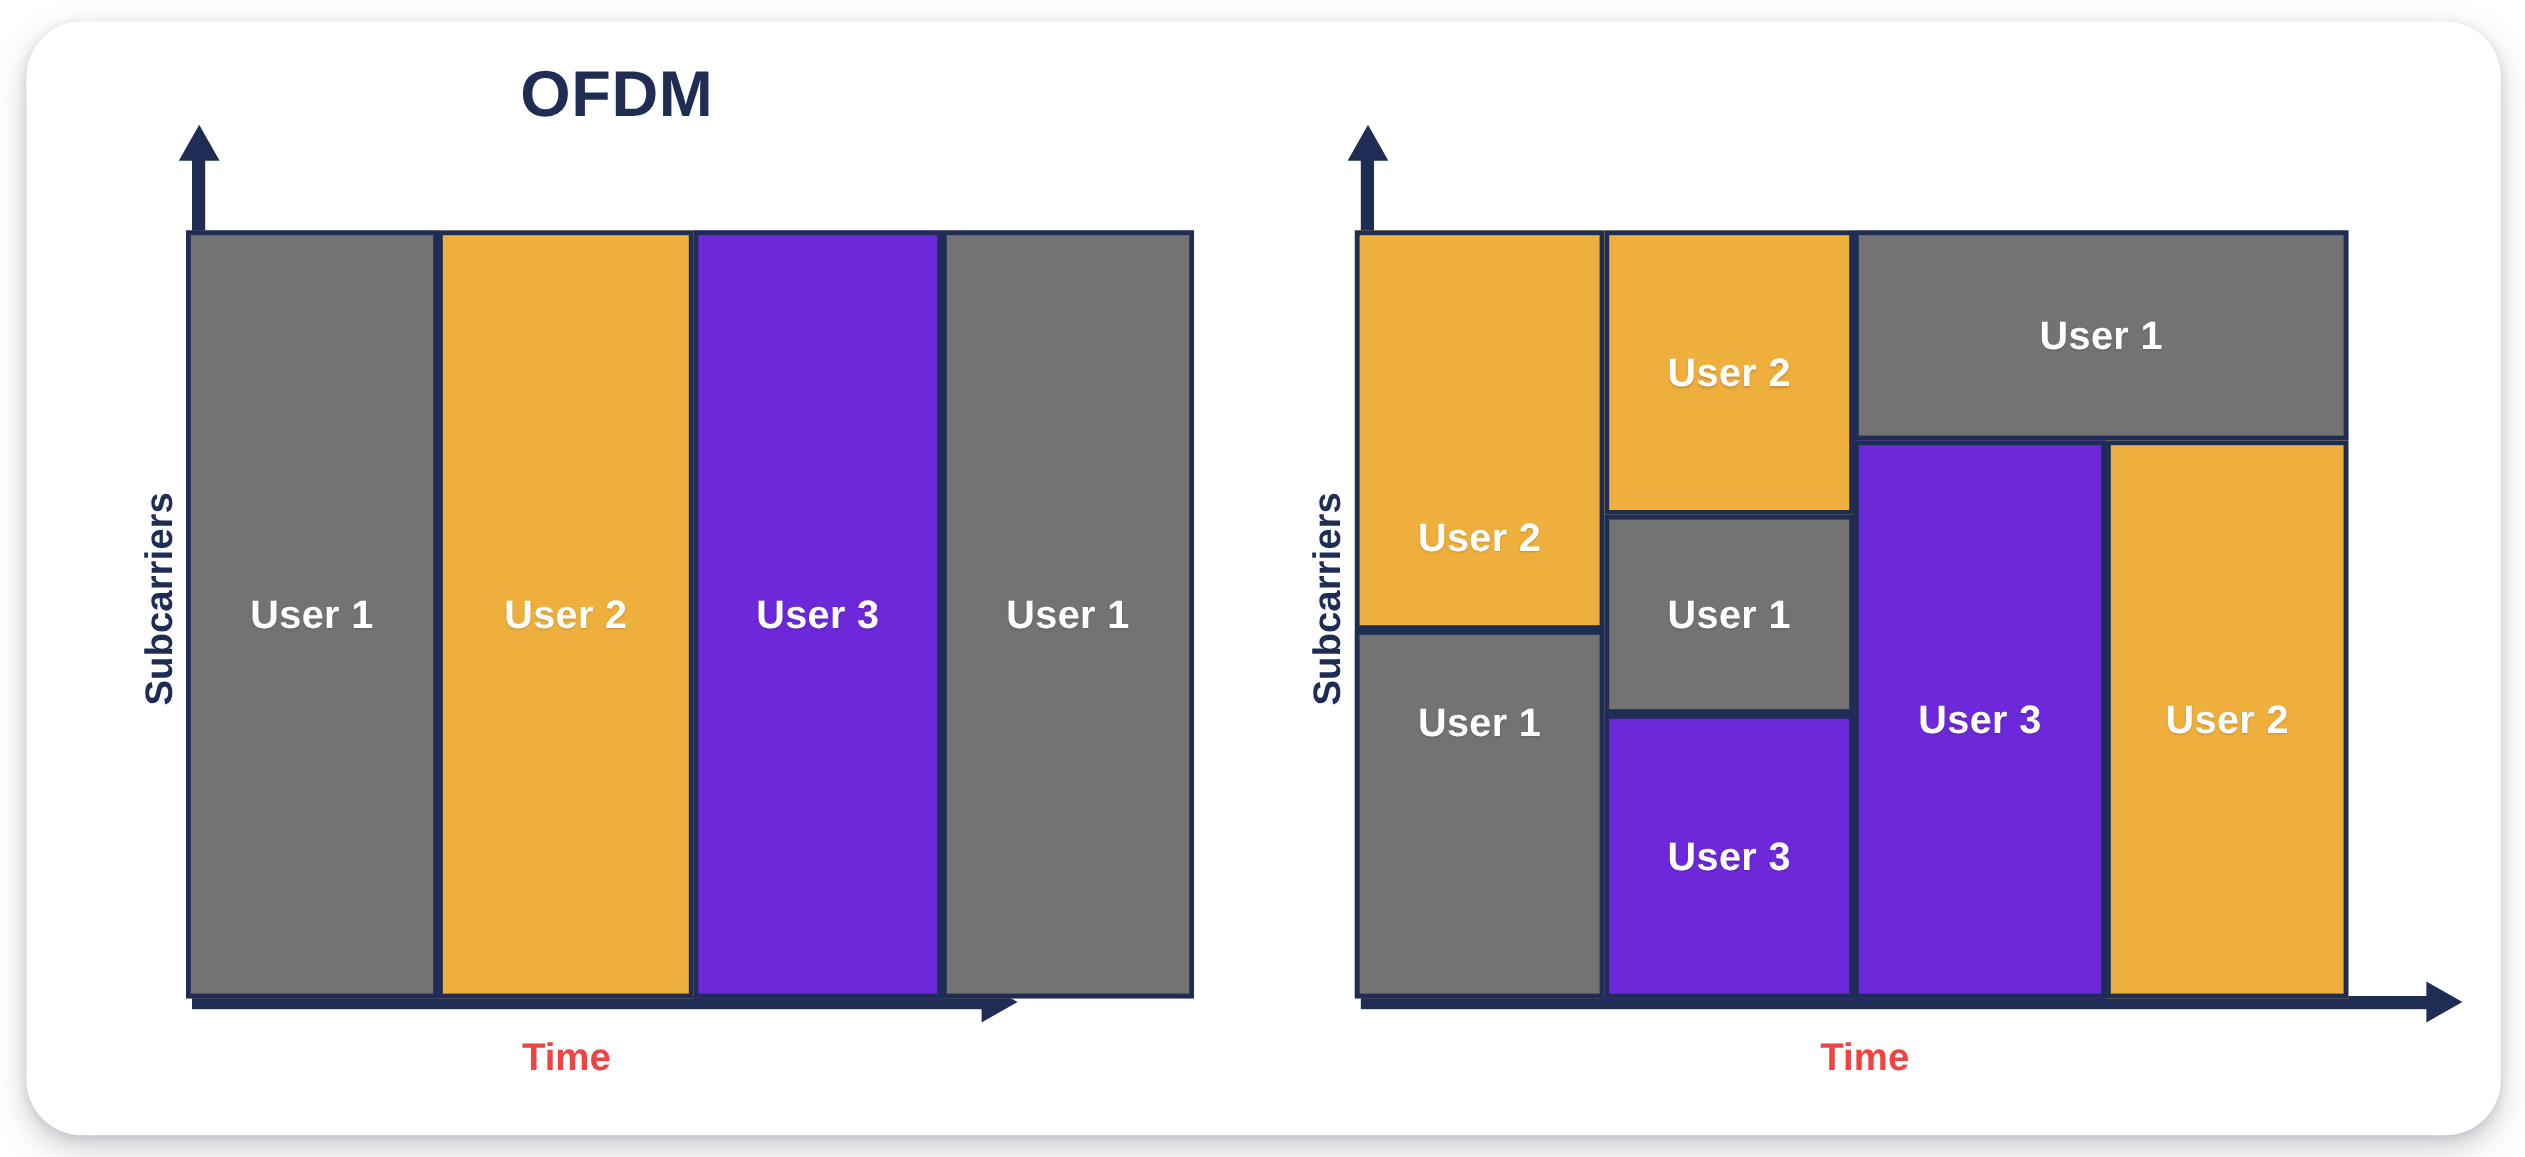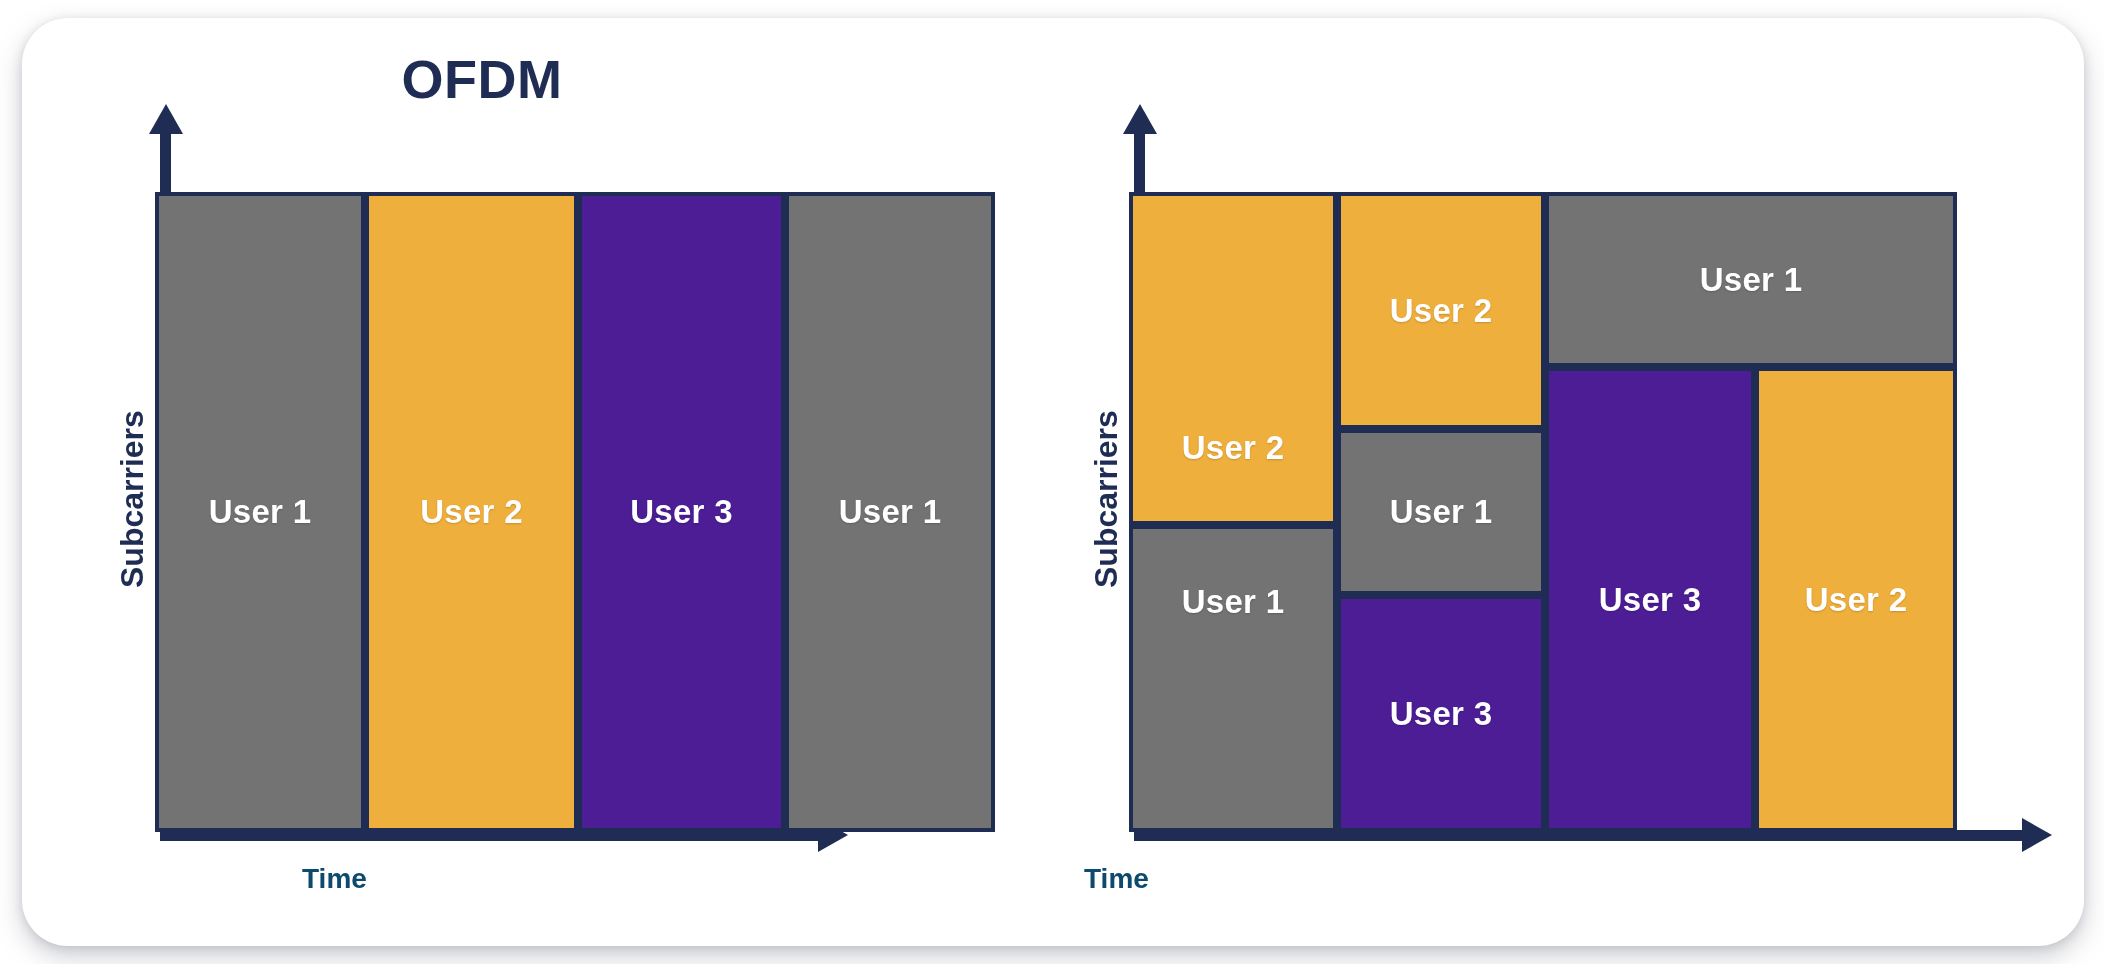--- a/index.html
+++ b/index.html
@@ -44,20 +44,21 @@
   .panel-title {
     position: absolute;
     top: 30px;
     width: 100%;
     text-align: center;
     font-size: 54px;
     font-weight: bold;
     letter-spacing: 0.5px;
     color: #1F2D54;
     white-space: nowrap;
+    margin-left: 32px;
   }
   .panel-ofdm  .panel-title { left: 0px;   width: 920px; }
   .panel-ofdma .panel-title { left: 140px; width: 780px; }
 
   
   .axis-v {
     position: absolute;
     width: 11px;
     background: #1F2D54;
   }
@@ -85,23 +86,24 @@
     position: absolute;
     font-size: 32px;
     font-weight: bold;
     color: #1F2D54;
     transform-origin: 0 0;
     transform: rotate(-90deg);
     white-space: nowrap;
   }
   .axis-label-x {
     position: absolute;
-    font-size: 28px;
-    font-weight: bold;
-    color: #0c4a6e;
+    font-size: 32px;
+    font-weight: bold;
+    color: #ef4444;
+    text-align: center;
     white-space: nowrap;
   }
 
   
   .grid {
     position: absolute;
     left: 0; top: 0;
     width: 100%; height: 100%;
   }
   .block {
@@ -113,21 +115,21 @@
     color: #ffffff;
     font-size: 33px;
     font-weight: bold;
     letter-spacing: 0.3px;
     text-shadow: 0 1px 2px rgba(0,0,0,0.18);
     white-space: nowrap;
     overflow: hidden;
   }
   .block.blue   { background: #737373; }
   .block.orange { background: #EFAF3C; }
-  .block.green  { background: #4c1d95; }
+  .block.green  { background: #6d28d9; }
 
   
   .lbl-center { align-items: center; }
   .lbl-upper  { align-items: flex-start; padding-top: 54px; }
   .lbl-lower  { align-items: flex-end;   padding-bottom: 54px; }
 </style>
 </head>
 <body>
 
 <div id="root">

